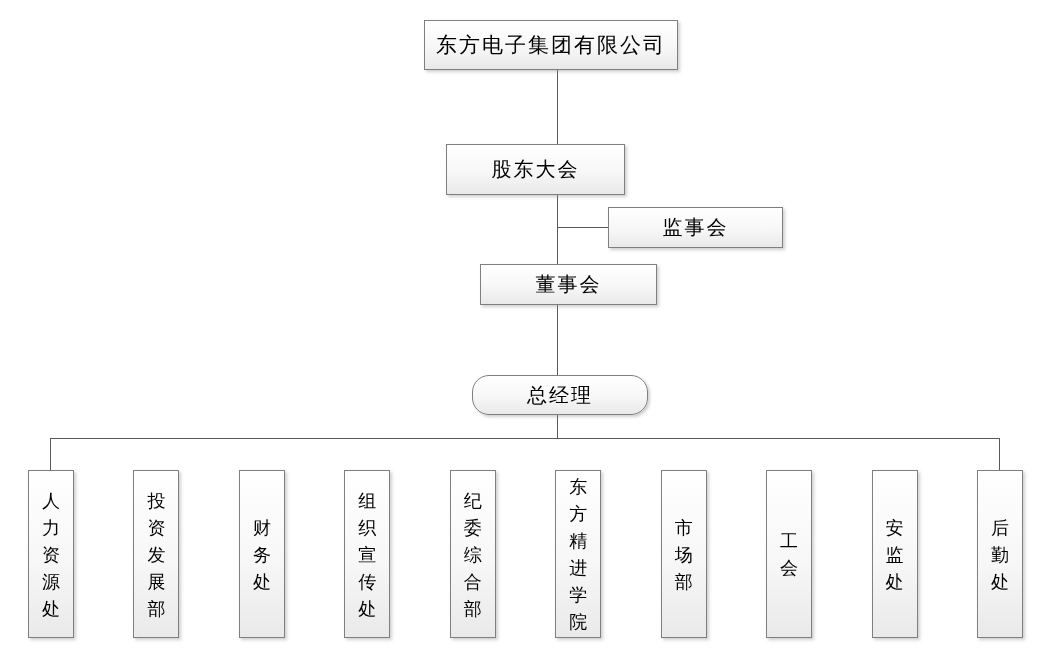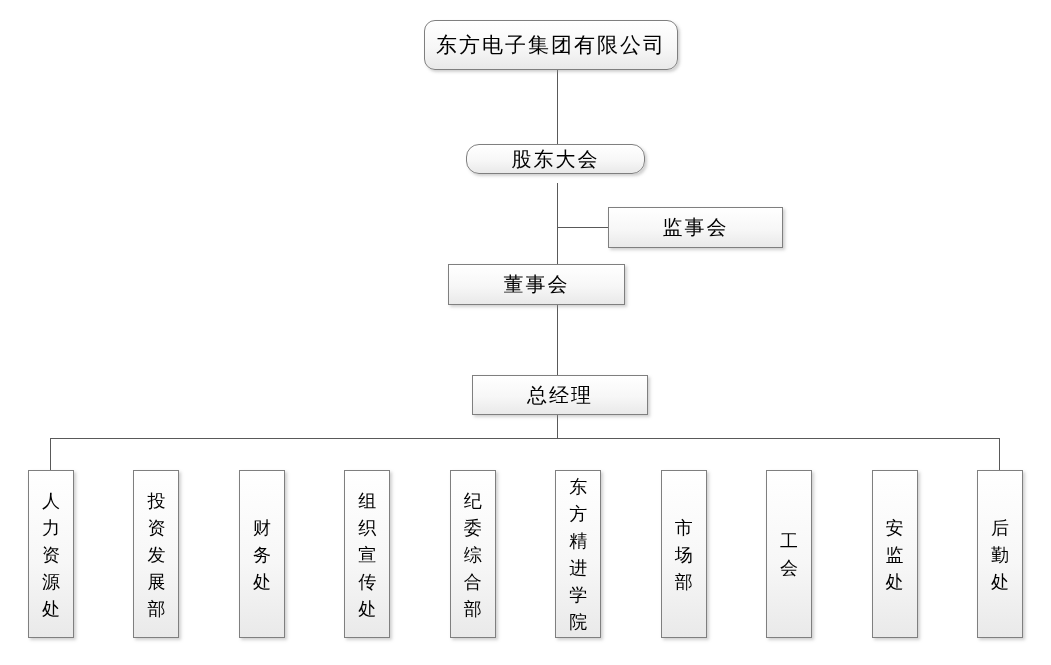--- a/index.html
+++ b/index.html
@@ -23,25 +23,25 @@
     border: 1px solid #7f7f7f;
     background: linear-gradient(to bottom, #ffffff 0%, #f7f7f7 55%, #e9e9e9 100%);
     box-shadow: 2px 2px 3px rgba(150,150,150,0.45);
     display: flex;
     align-items: center;
     justify-content: center;
     font-size: 20px;
     letter-spacing: 2px;
     white-space: nowrap;
   }
-  .company      { left: 424px; top: 20px;  width: 254px; height: 50px; font-size: 21px; border-radius: 11px; }
-  .shareholders { left: 466px; top: 144px; width: 179px; height: 30px; border-radius: 13px; }
+  .company      { left: 424px; top: 20px;  width: 254px; height: 50px; font-size: 21px; }
+  .shareholders { left: 446px; top: 144px; width: 179px; height: 51px; }
   .supervisory  { left: 608px; top: 207px; width: 175px; height: 41px; text-align: center; }
-  .board        { left: 448px; top: 264px; width: 177px; height: 41px; }
-  .gm           { left: 472px; top: 375px; width: 176px; height: 40px; }
+  .board        { left: 480px; top: 264px; width: 177px; height: 41px; }
+  .gm           { left: 472px; top: 375px; width: 176px; height: 40px; border-radius: 17px; }
 
   
   .line {
     position: absolute;
     background: #595959;
   }
   .l-company-shareholders { left: 557px; top: 70px;  width: 1px;  height: 74px; }
   .l-shareholders-board   { left: 557px; top: 183px; width: 1px;  height: 81px; }
   .l-supervisory-branch   { left: 557px; top: 227px; width: 52px; height: 1px;  }
   .l-board-gm             { left: 557px; top: 305px; width: 1px;  height: 70px; }

